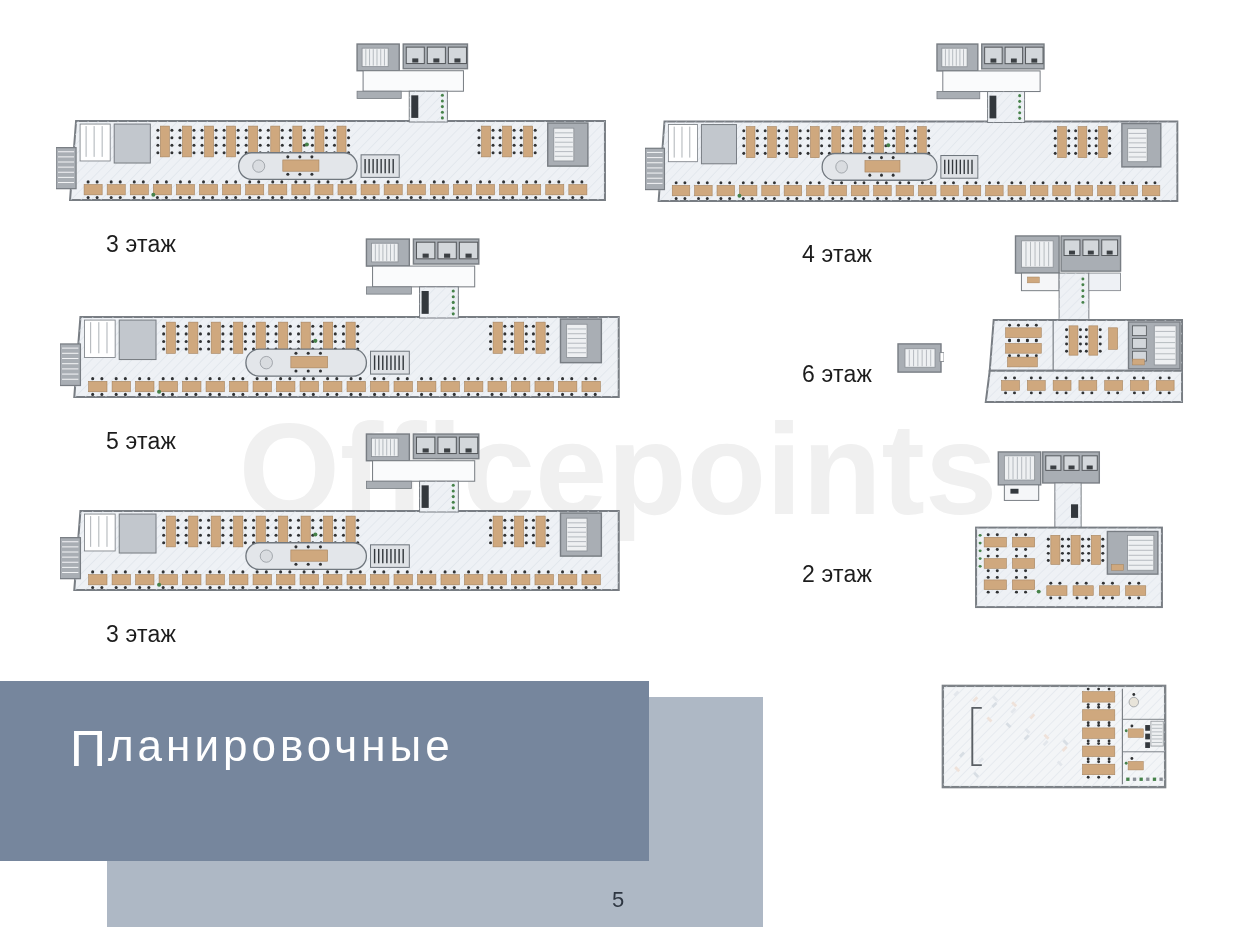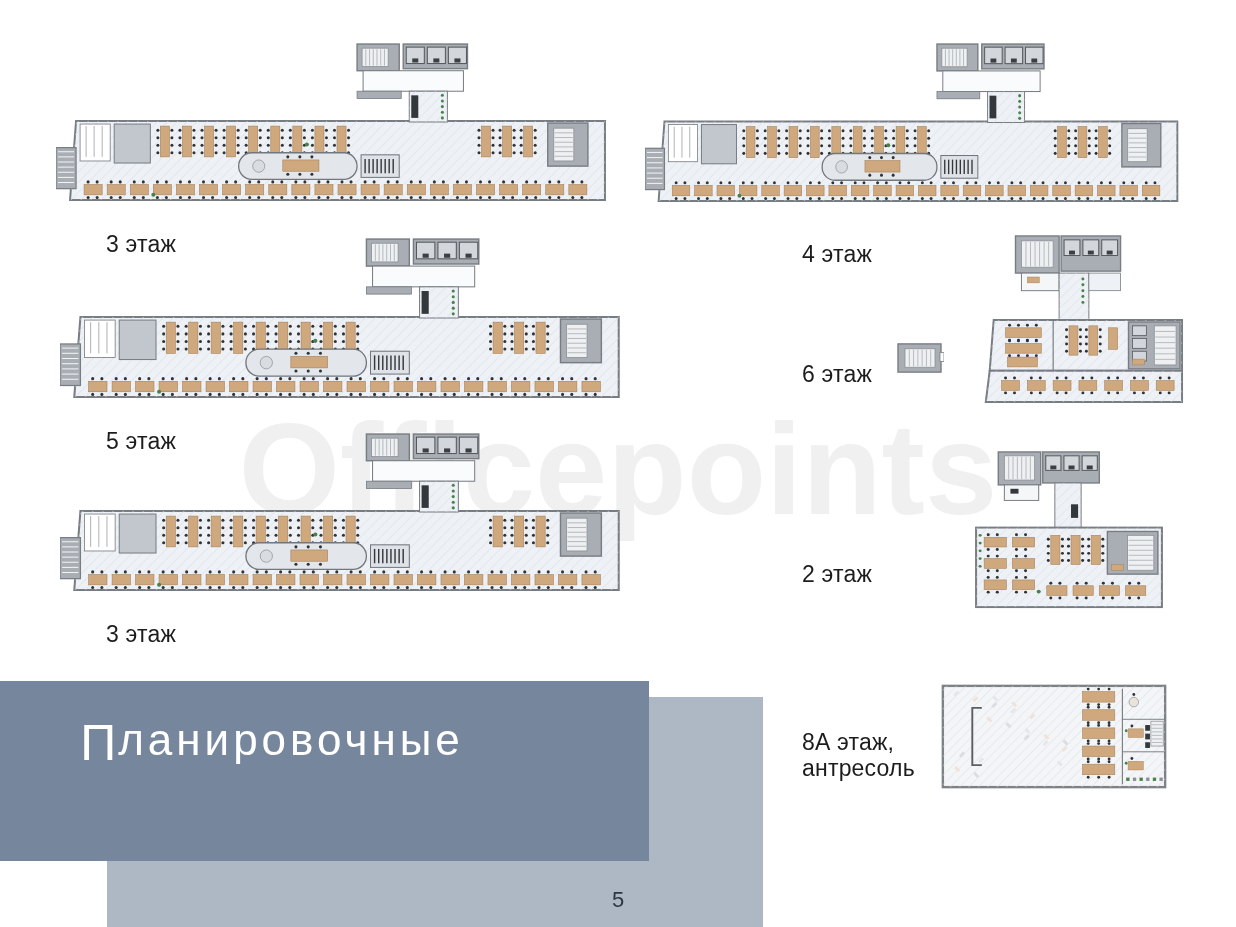--- a/index.html
+++ b/index.html
@@ -20,21 +20,21 @@
   }
   .accent-box{
     position:absolute;left:107px;top:697px;width:656px;height:230px;
     background:var(--accent-box,#aeb8c5);z-index:3;
   }
   .title-box{
     position:absolute;left:0;top:681px;width:649px;height:180px;
     background:var(--title-box,#76869d);z-index:4;
   }
   .title-lines{
-    position:absolute;left:70px;top:29px;width:404px;text-align:center;
+    position:absolute;left:70px;top:35px;width:404px;text-align:left;
     color:#fff;font-size:44px;letter-spacing:4px;line-height:1.14;
   }
   .t-initial{font-size:50px;position:relative;top:5px;letter-spacing:2px;}
   .page-number{
     position:absolute;left:595px;top:887px;width:46px;text-align:center;
     font-size:22px;color:var(--page-num,#2e3642);z-index:5;
   }
 </style>
 </head>
 <body>
@@ -1569,24 +1569,20 @@
         </g>
       </svg>
   </figure>
 
   <div class="floor-label" style="left:106px;top:204px">3 этаж</div>
   <div class="floor-label" style="left:802px;top:214px">4 этаж</div>
   <div class="floor-label" style="left:106px;top:401px">5 этаж</div>
   <div class="floor-label" style="left:106px;top:594px">3 этаж</div>
   <div class="floor-label" style="left:802px;top:334px">6 этаж</div>
   <div class="floor-label" style="left:802px;top:534px">2 этаж</div>
-  <div class="floor-label" style="left:802px;top:702px">
-    <div>8А этаж,</div>
-    <div>антресоль</div>
-  </div>
 
   <div class="accent-box"></div>
   <div class="title-box">
     <div class="title-lines">
       <div><span class="t-initial">П</span><span>ланировочные</span></div>
     </div>
   </div>
   <div class="page-number">5</div>
 
 </div>

